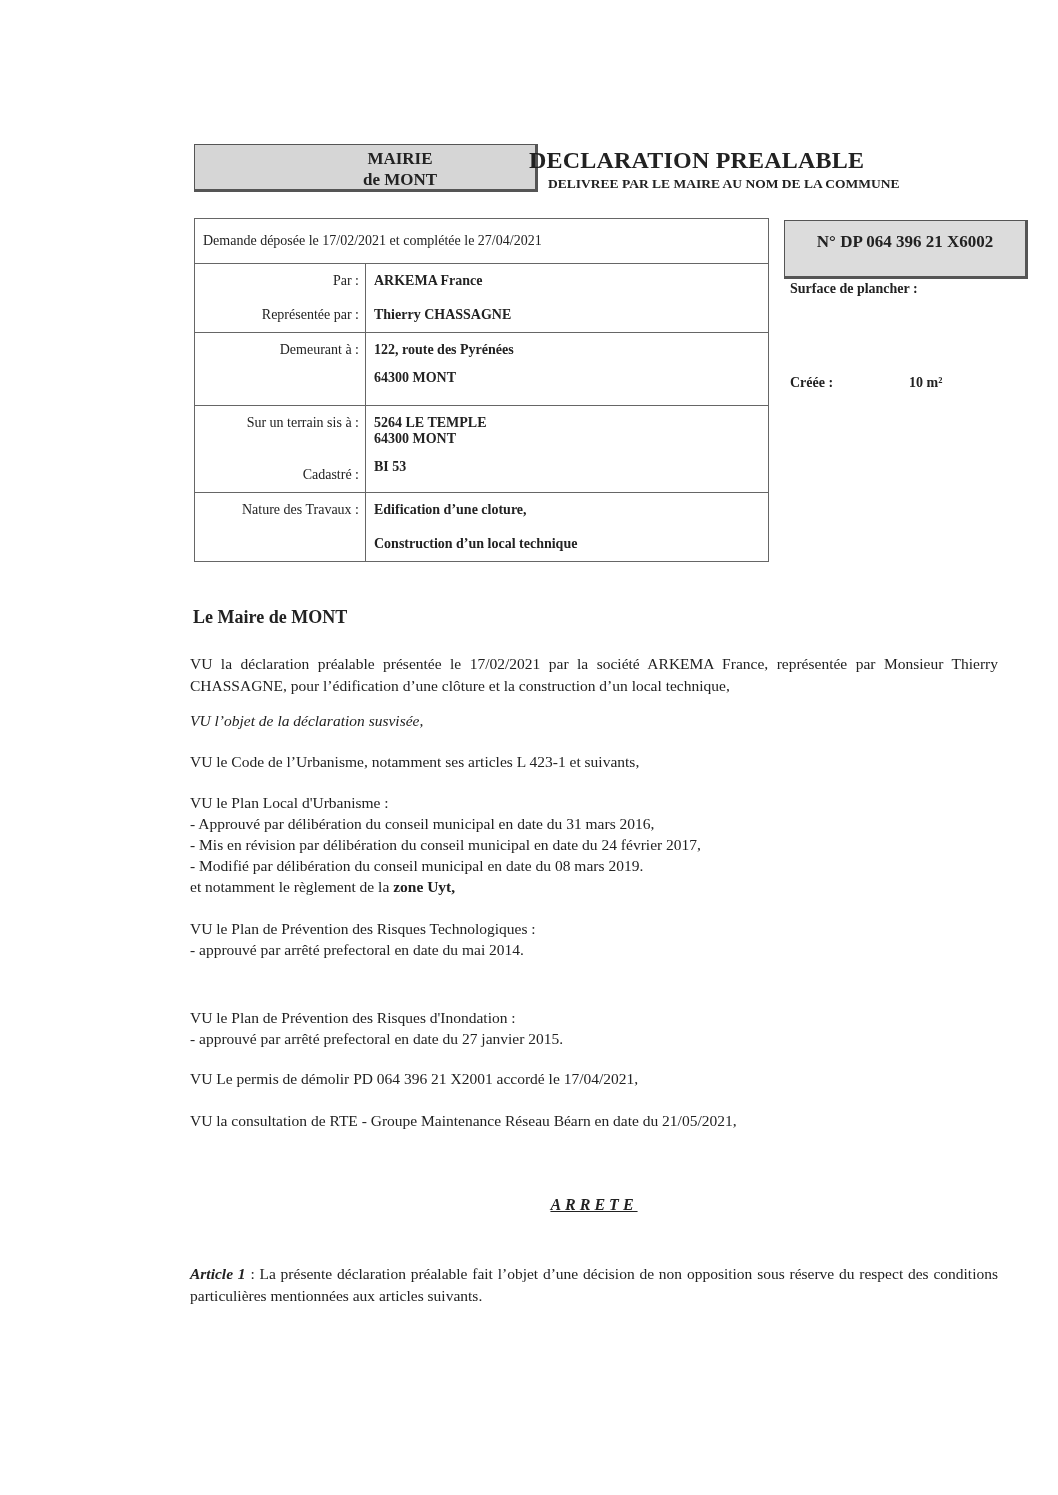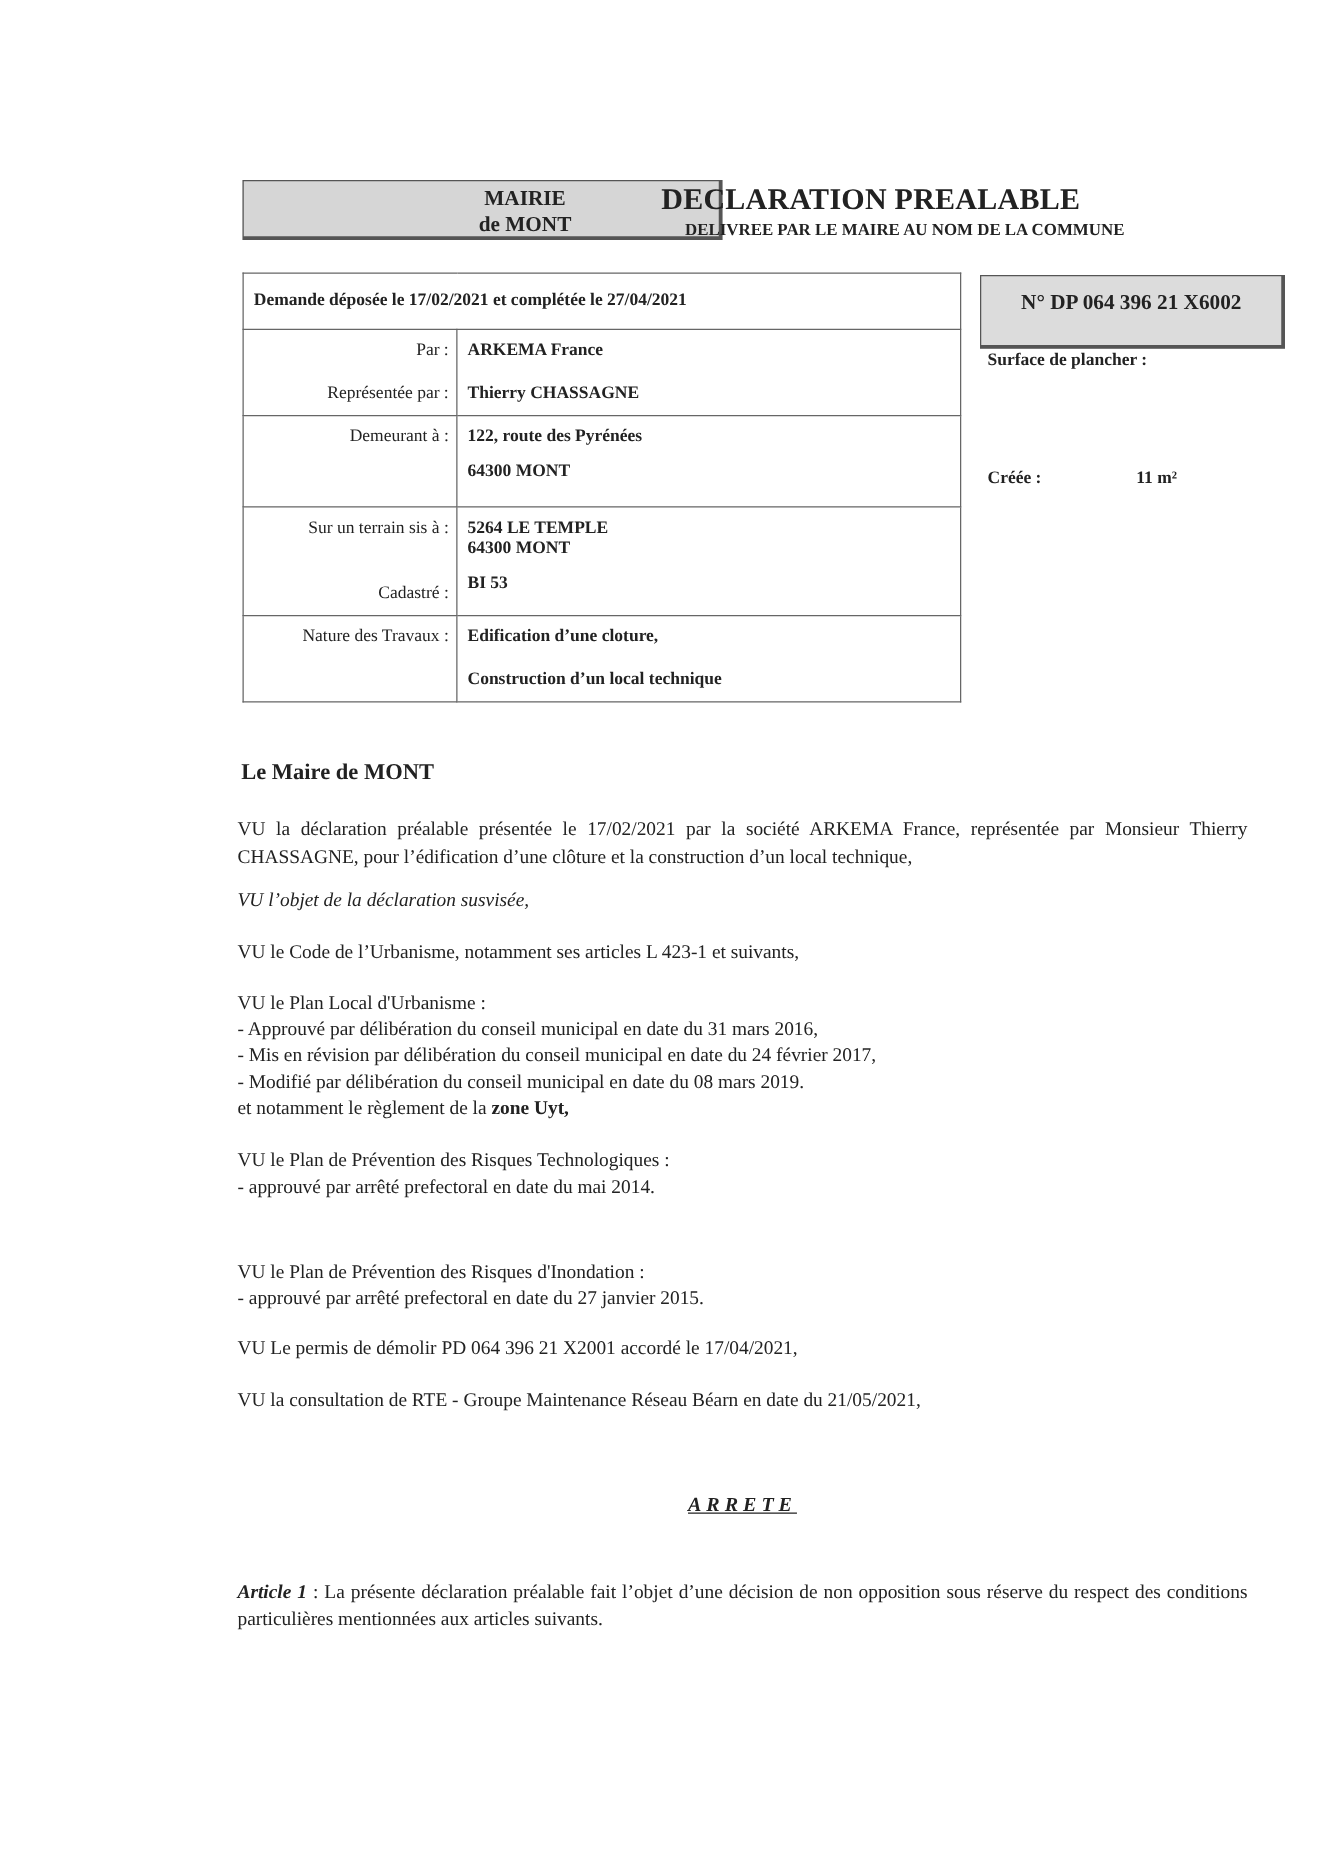--- a/index.html
+++ b/index.html
@@ -1,30 +1,30 @@
 <!DOCTYPE html>
 <html><head>
 <meta charset="utf-8">
 <style>
   html, body { margin: 0; padding: 0; background: #ffffff; }
   body { width: 1058px; height: 1495px; position: relative; overflow: hidden;
          font-family: "Liberation Serif", "DejaVu Serif", serif; color: #222; }
   .abs { position: absolute; }
 
-  .mairie-box { left: 194px; top: 144px; width: 384px; height: 48px;
+  .mairie-box { left: 194px; top: 144px; width: 344px; height: 48px;
     background: #d6d6d6; border: 1px solid #555; border-right: 3px solid #555; border-bottom: 3px solid #555;
     box-sizing: border-box; text-align: center; font-weight: bold; font-size: 17px; line-height: 21px; padding-top: 3px; }
   .mairie-box div { padding-left: 70px; }
 
   .decl-title { left: 529px; top: 147px; font-weight: bold; font-size: 24px; letter-spacing: 0.2px; }
   .decl-sub { left: 548px; top: 176px; font-weight: bold; font-size: 13.5px; }
 
   .form-table { left: 194px; top: 218px; width: 575px; border-collapse: collapse; font-size: 14px; }
   .form-table td { border: 1px solid #666; padding: 0; vertical-align: top; }
-  .head-cell { height: 44px; font-weight: bold; padding-left: 8px !important; line-height: 44px; }
+  .head-cell { height: 44px; font-weight: normal; padding-left: 8px !important; line-height: 44px; }
   .lbl { width: 164px; text-align: right; padding-right: 6px !important; }
   .val { font-weight: bold; padding-left: 8px !important; }
   .row-line { height: 34px; line-height: 34px; }
   .row-line.tight { height: 22px; line-height: 22px; }
 
   .dp-box { left: 784px; top: 220px; width: 244px; height: 59px;
     background: #dcdcdc; border: 1px solid #555; border-right: 3px solid #555; border-bottom: 3px solid #555;
     box-sizing: border-box; text-align: center; font-weight: bold; font-size: 17px; line-height: 42px; }
 
   .surface-lbl { left: 790px; top: 281px; font-weight: bold; font-size: 14px; }
@@ -94,21 +94,21 @@
       <div class="row-line">Edification d’une cloture,</div>
       <div class="row-line">Construction d’un local technique</div>
     </td>
   </tr>
 </tbody>
   </table>
 
 <div class="abs dp-box">N° DP 064 396 21 X6002</div>
 <div class="abs surface-lbl">Surface de plancher :</div>
 <div class="abs creee-lbl">Créée :</div>
-<div class="abs creee-val">11 m²</div>
+<div class="abs creee-val">10 m²</div>
 
 <div class="abs maire-title">Le Maire de MONT</div>
 
 <div class="abs para" style="top:653px;">VU la déclaration préalable présentée le 17/02/2021 par la société ARKEMA France, représentée par Monsieur Thierry CHASSAGNE, pour l’édification d’une clôture et la construction d’un local technique,</div>
 <div class="abs para" style="top:710px;font-style:italic;">VU l’objet de la déclaration susvisée,</div>
 <div class="abs para" style="top:751px;">VU le Code de l’Urbanisme, notamment ses articles L 423-1 et suivants,</div>
 
 <div class="abs para" style="top:792px; line-height:21px;">
   <div>VU le Plan Local d'Urbanisme :</div>
   <div>- Approuvé par délibération du conseil municipal en date du 31 mars 2016,</div>

